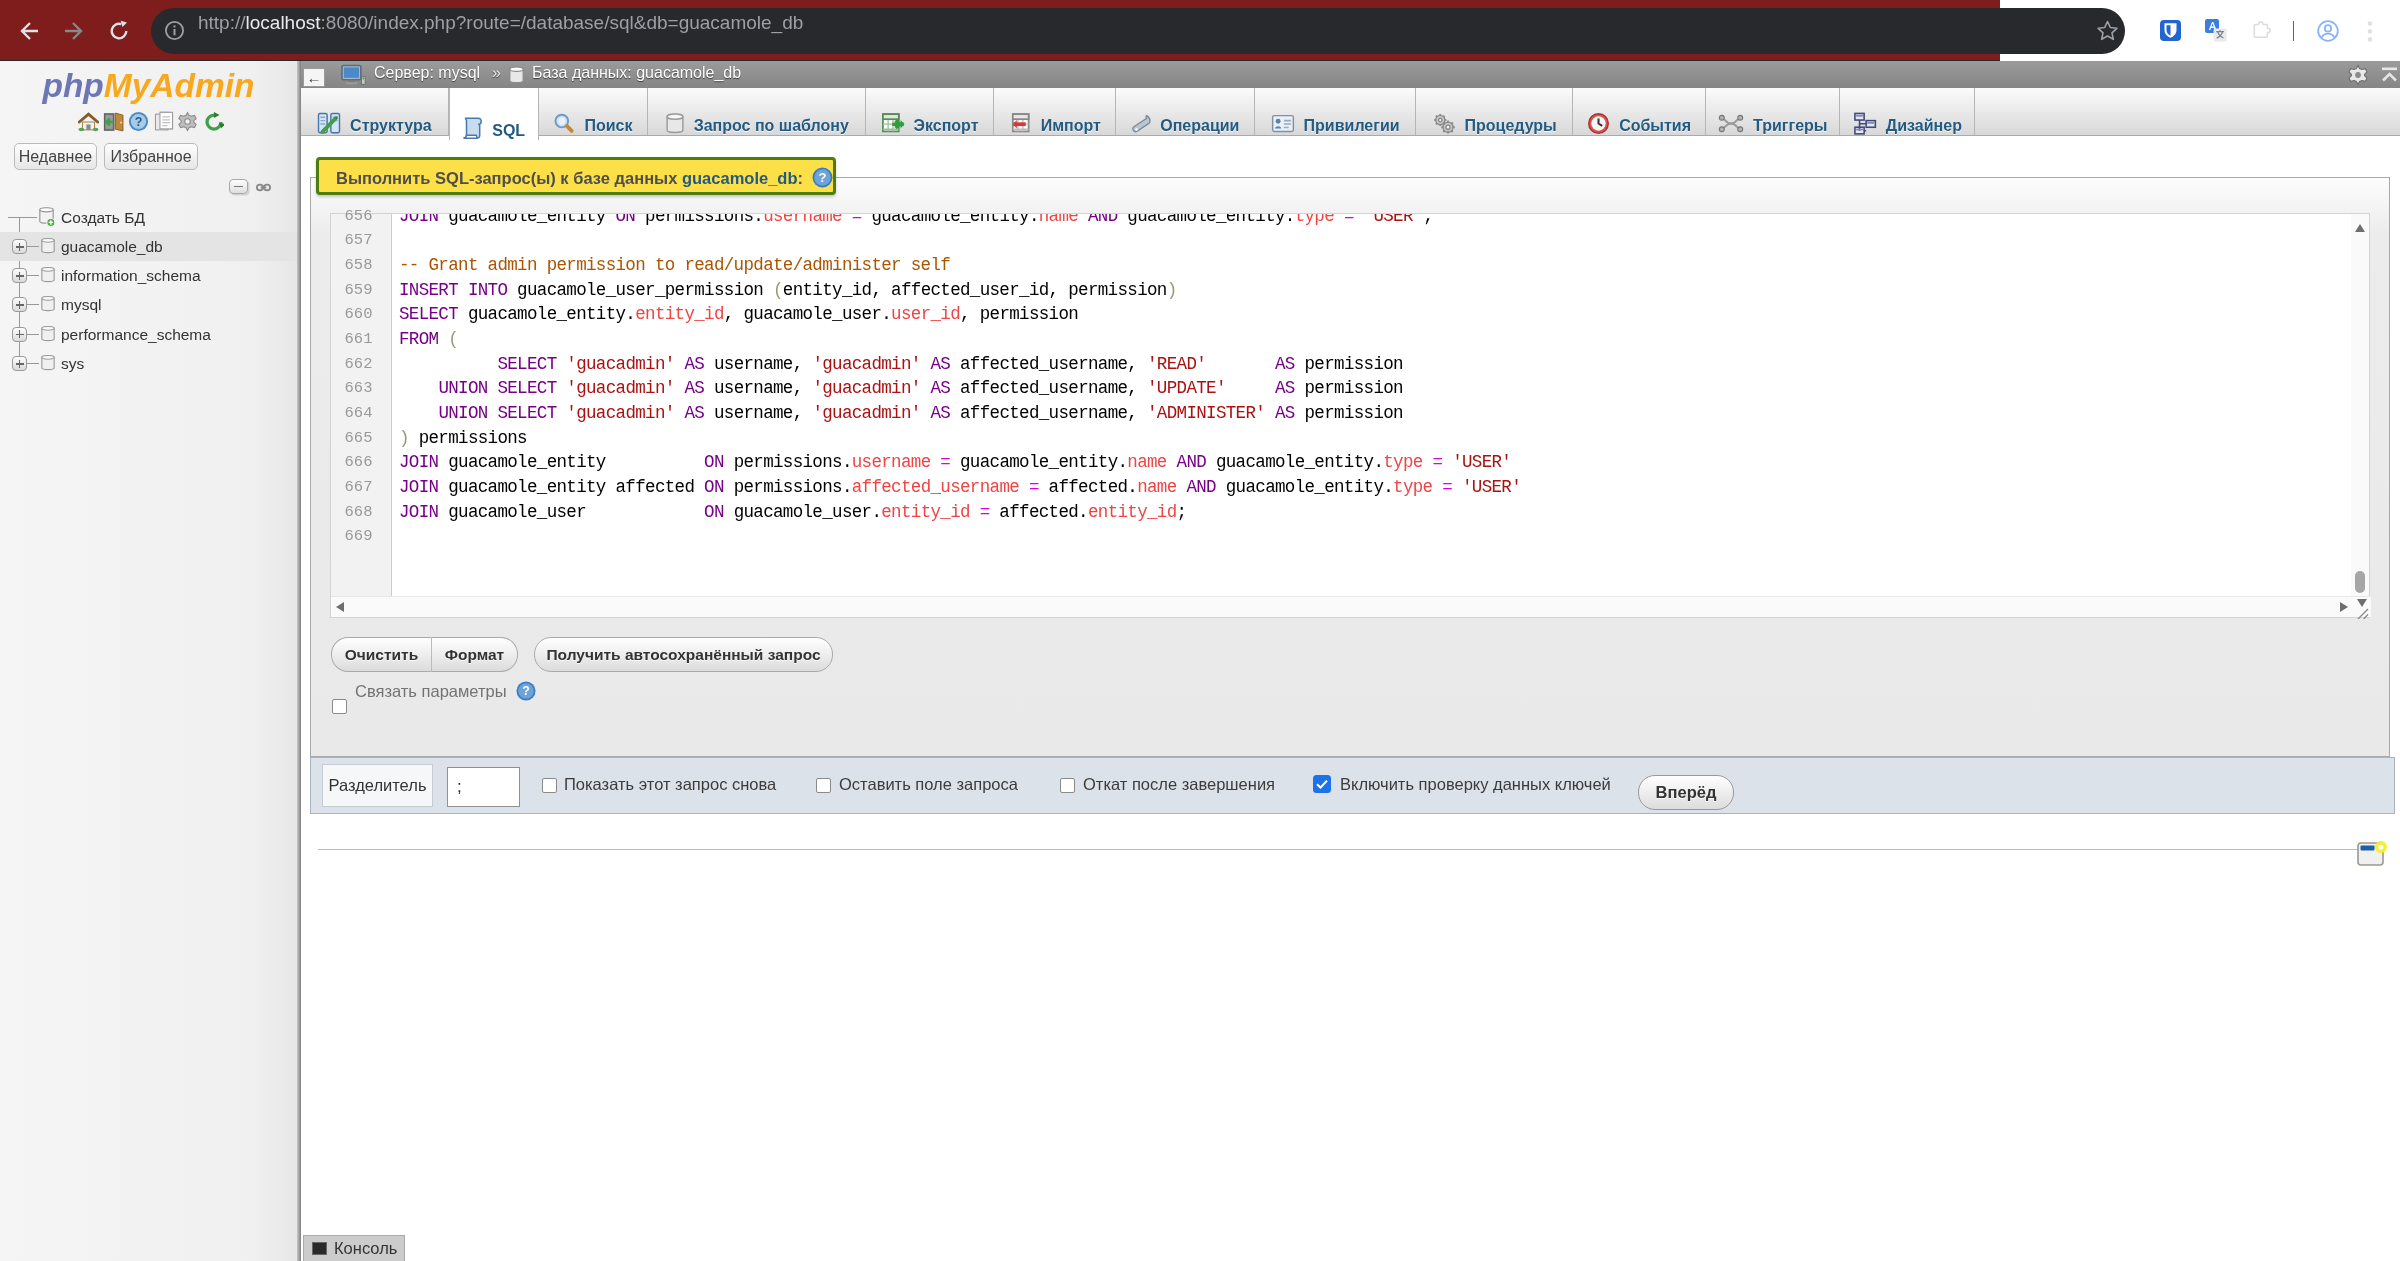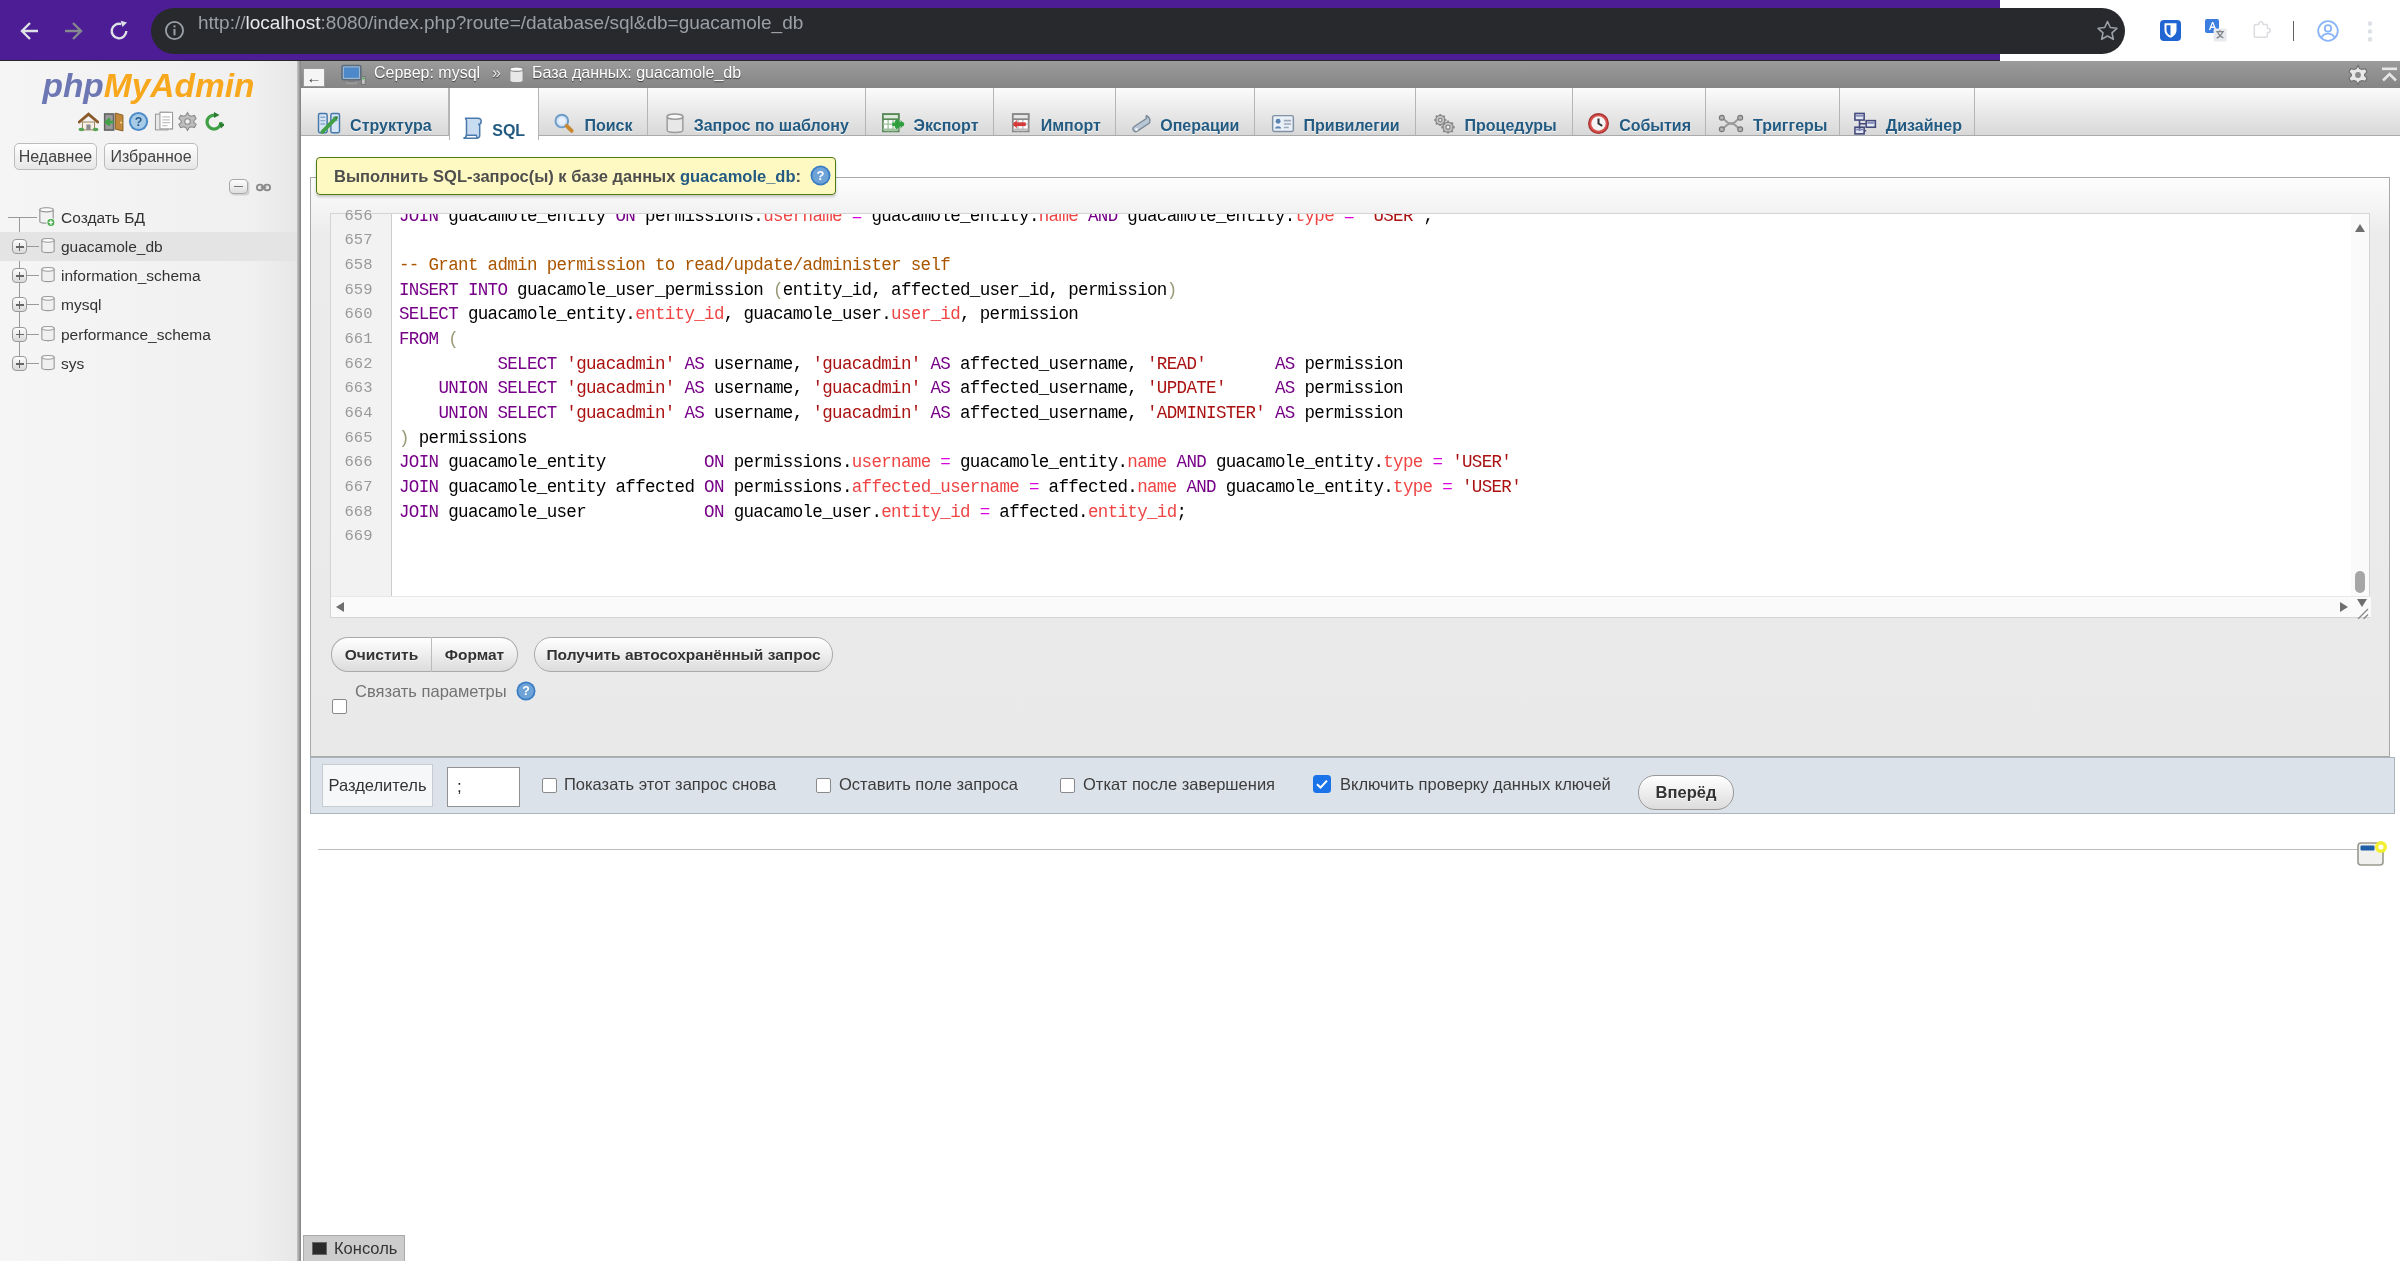--- a/index.html
+++ b/index.html
@@ -1,19 +1,19 @@
 <!DOCTYPE html>
 <html><head><meta charset="utf-8">
 <style>
 *{margin:0;padding:0;box-sizing:border-box}
 html,body{width:2400px;height:1261px;overflow:hidden;background:#fff;
  font-family:"Liberation Sans",sans-serif;}
 .abs{position:absolute}
 
-#toolbar{position:absolute;left:0;top:0;width:2000px;height:61px;background:#4c1d95;border-bottom:1px solid #26272a}
+#toolbar{position:absolute;left:0;top:0;width:2000px;height:61px;background:#7f1d1d;border-bottom:1px solid #26272a}
 #pill{position:absolute;left:151px;top:8px;width:1974px;height:46px;border-radius:23px;background:#28292d}
 #url{position:absolute;left:198px;top:0;height:46px;line-height:46px;font-size:19px;color:#9aa0a6;white-space:pre}
 #url b{color:#e8eaed;font-weight:normal}
 
 #sidebar{position:absolute;left:0;top:61px;width:297px;height:1200px;background:linear-gradient(to right,#f5f5f5 0%,#f0f0f0 85%,#e7e7e7 100%)}
 #resizer{position:absolute;left:297px;top:61px;width:4px;height:1200px;background:linear-gradient(to right,#c8c8c8,#7e7e7e)}
 #logo{position:absolute;left:0;top:6px;width:297px;text-align:center;font-size:33.5px;font-weight:bold;font-style:italic;letter-spacing:0px}
 #logo .p1{color:#6d77b4}#logo .p2{color:#f8a81c}
 .navbtn{position:absolute;height:27px;border:1px solid #bbb;border-radius:5px;background:linear-gradient(#fefefe,#e6e6e6);font-size:16px;color:#444;text-align:center;line-height:25px}
 .trow{position:absolute;left:0;width:297px;height:29px;font-size:15.5px;color:#333;line-height:29px}
@@ -25,21 +25,21 @@
 .plusbox{position:absolute;width:15px;height:15px;border:1px solid #9a9a9a;border-radius:4px;background:linear-gradient(#fdfdfd,#d9d9d9)}
 .plusbox:before{content:"";position:absolute;left:2.5px;top:6px;width:8px;height:1.6px;background:#666}
 .plusbox:after{content:"";position:absolute;left:5.7px;top:2.8px;width:1.6px;height:8px;background:#666}
 
 #crumb{position:absolute;left:301px;top:61px;width:2099px;height:27px;background:linear-gradient(#9b9b9b,#858585);color:#fff;font-size:16px;text-shadow:0 1px 1px rgba(0,0,0,.6)}
 #collapser{position:absolute;left:303px;top:68px;width:22px;height:19px;background:#f5f5f5;border:1px solid #9a9a9a;color:#444;font-size:15px;text-align:center;line-height:17px;z-index:4}
 #tabbar{position:absolute;left:301px;top:88px;width:2099px;height:48px;background:linear-gradient(#fbfbfb,#d8d8d8);border-bottom:1px solid #aaa}
 .tab{position:absolute;top:0;height:47px;border-right:1px solid #b5b5b5;display:flex;align-items:flex-end;justify-content:center;gap:9px;font-size:16px;font-weight:bold;color:#235a81;white-space:nowrap;overflow:hidden;text-shadow:0 1px 0 rgba(255,255,255,.85)}
 .tab.active{background:#fff;height:52px;border-right:1px solid #b5b5b5;border-left:1px solid #b5b5b5}
 
-#legend{position:absolute;left:316px;top:157px;width:520px;height:38px;background:#fef9c3;border:1px solid #4d7c0f;border-radius:4px;box-shadow:0 2px 3px rgba(0,0,0,.2);font-size:16.5px;font-weight:bold;color:#4e4e4e;line-height:36px;padding-left:17px;z-index:5;white-space:nowrap}
+#legend{position:absolute;left:316px;top:157px;width:520px;height:38px;background:#fde047;border:3px solid #4d7c0f;border-radius:4px;box-shadow:0 2px 3px rgba(0,0,0,.2);font-size:16.5px;font-weight:bold;color:#4e4e4e;line-height:36px;padding-left:17px;z-index:5;white-space:nowrap}
 #legend .db{color:#235a81}
 #fieldset{position:absolute;left:310px;top:177px;width:2080px;height:580px;border:1px solid #a9a9a9;background:linear-gradient(#fdfdfd 0px,#ececec 55px,#e9e9e9)}
 
 #editor{z-index:2;position:absolute;left:330px;top:213px;width:2040px;height:405px;background:#fff;border:1px solid #d4d4d4}
 #gutter{position:absolute;left:0px;top:0px;width:61px;height:383px;background:#f2f2f2;border-right:1px solid #ccc}
 #gutnums{position:absolute;left:0;top:-10.3px;width:55px;text-align:center;font-family:"Liberation Mono",monospace;font-size:15.5px;line-height:24.67px;color:#999;white-space:pre}
 #code{position:absolute;left:62px;top:0;width:1920px;height:383px;overflow:hidden;background:#fff}
 #codein{position:absolute;left:6px;top:-10.3px;font-family:"Liberation Mono",monospace;font-size:17.5px;letter-spacing:-0.66px;line-height:24.67px;color:#000;white-space:pre}
 .kw{color:#708}.str{color:#a11}.com{color:#a50}.br{color:#997}.v2{color:#ef4444}.op{color:#d0d}
 

